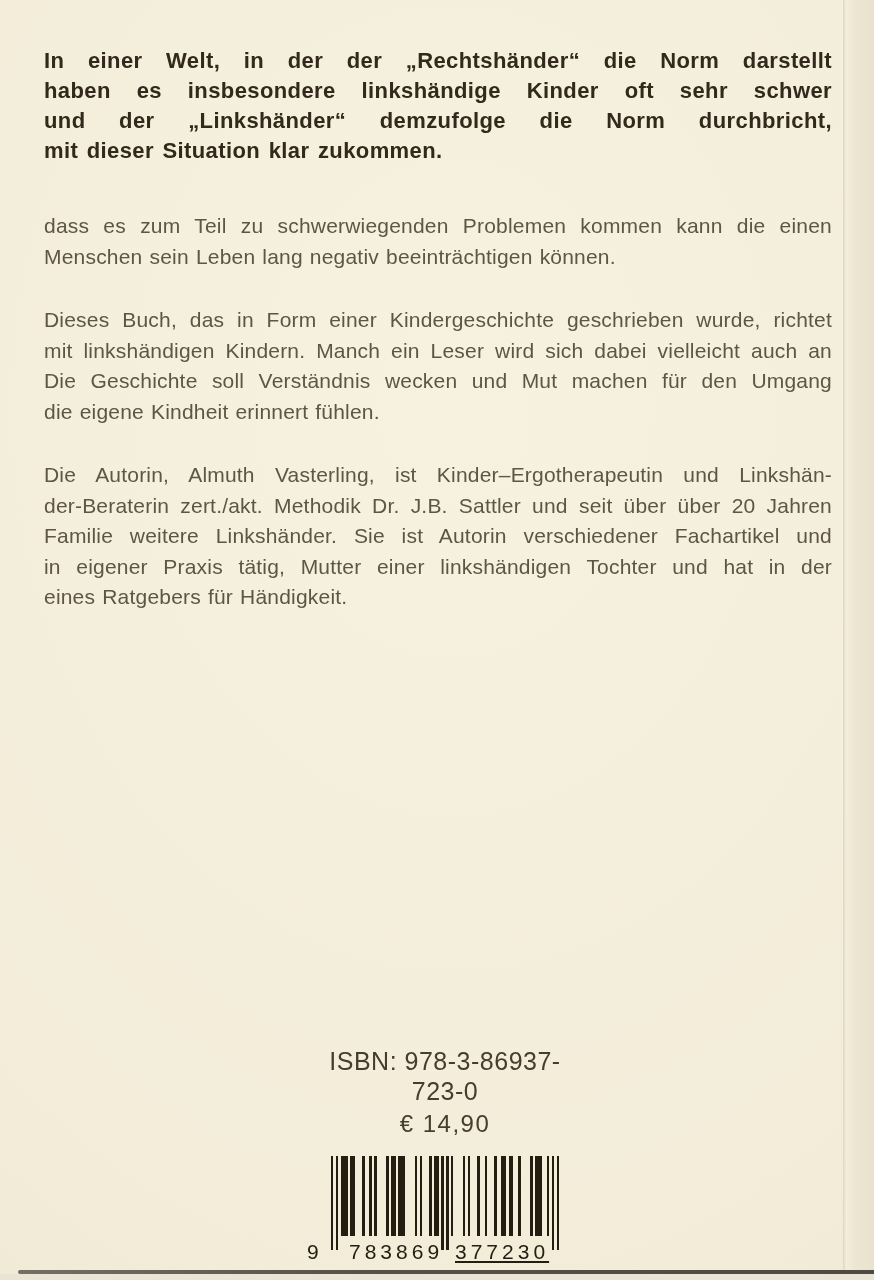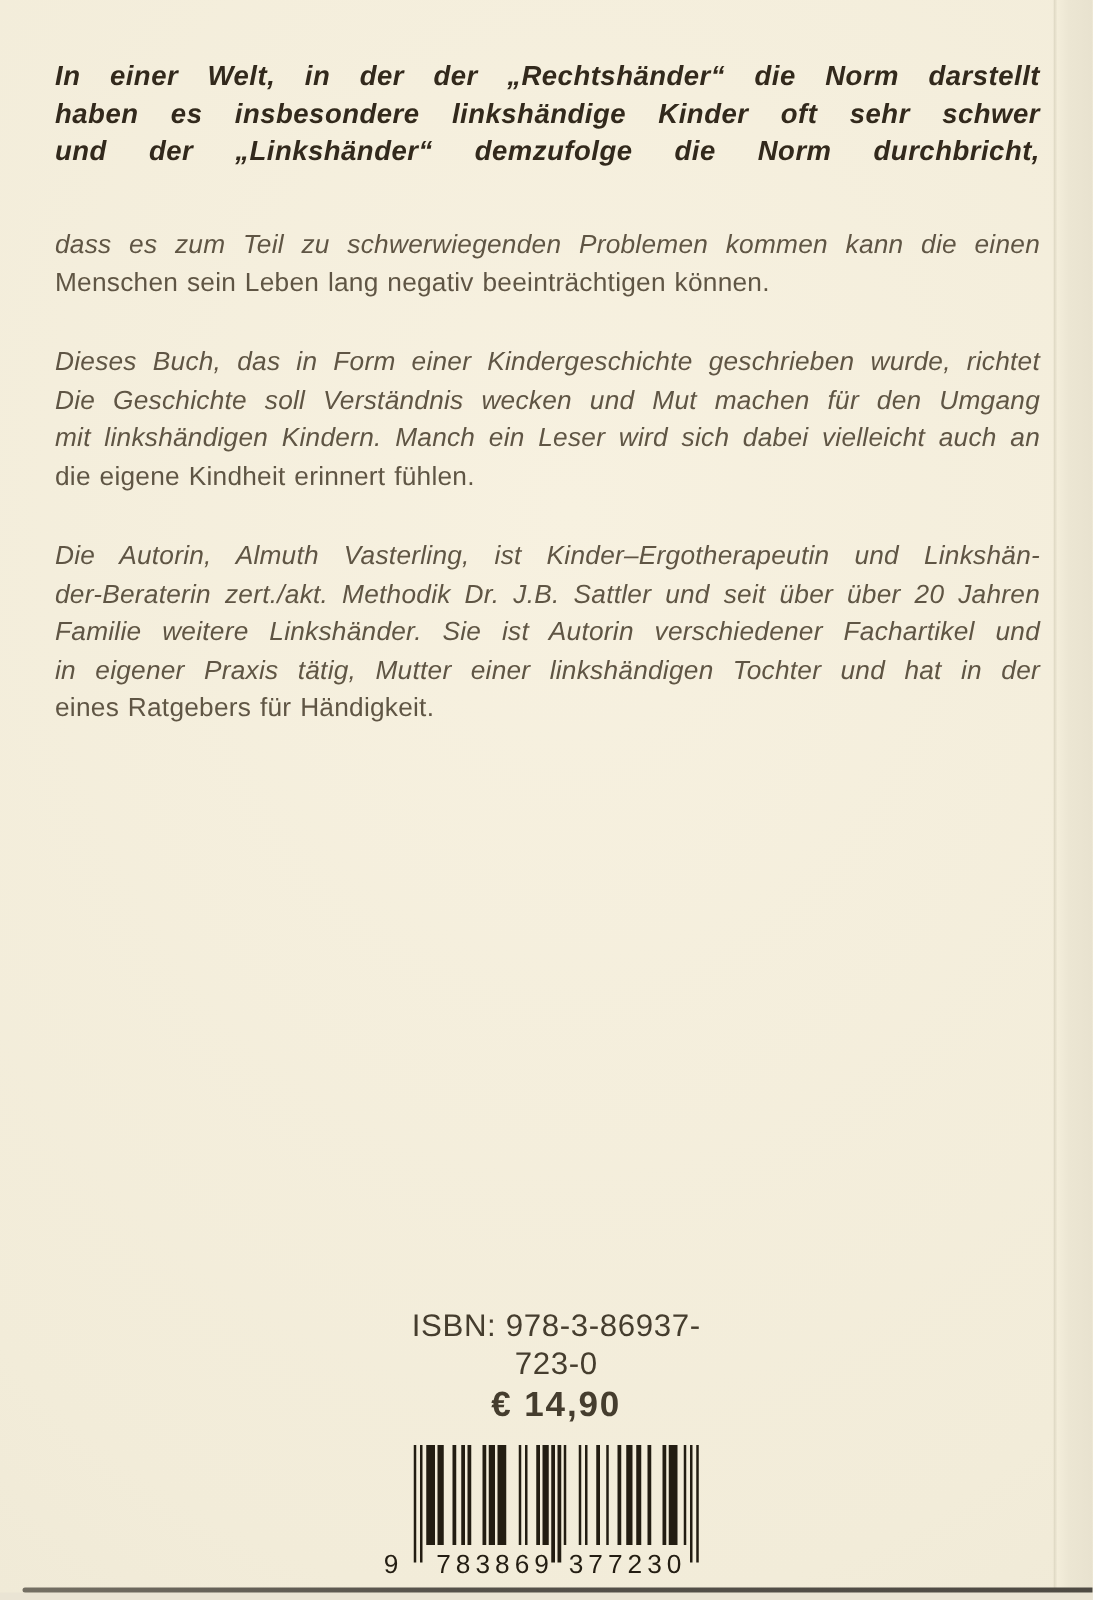--- a/index.html
+++ b/index.html
@@ -14,35 +14,35 @@
     background: radial-gradient(145% 125% at 52% 32%, #f7f1e0 0%, #f2ecd9 55%, #e9e3d0 100%);
   }
   .textcol { position: absolute; left: 44px; top: 46px; width: 788px; color: var(--body-text, #5f5544); }
   .headline {
     font-weight: bold; font-size: 22px; line-height: 30px;
     color: var(--headline-text, #32291c);
     letter-spacing: 0.4px; word-spacing: 2px;
     margin: 0 0 45px 0;
   }
   .para { font-size: 21px; line-height: 30.5px; letter-spacing: 0.2px; word-spacing: 1px; margin: 0 0 33px 0; }
-  .jl { text-align: justify; text-align-last: justify; font-style: italic; }
+  .jl { text-align: justify; text-align-last: justify; }
   .ll { text-align: left; }
 
   .meta { position: absolute; left: 305px; top: 1010px; width: 280px; text-align: center; color: var(--meta-text, #453d2e); margin-top: 36px; }
   .isbn  { font-size: 25px; line-height: 30px; letter-spacing: 0.5px; }
-  .price { font-size: 28px; line-height: 32px; margin-top: 2px; letter-spacing: 1.5px; font-weight: bold; }
+  .price { font-size: 24px; line-height: 32px; margin-top: 2px; letter-spacing: 1.5px; }
 
   .barcode { position: relative; width: 228px; height: 114px; margin: 16px auto 0 auto; }
   .bar { position: absolute; top: 0; height: 80px; background: var(--barcode-color, #231d12); }
   .bar.tall { height: 94px; }
   .bc-digits { position: absolute; top: 84px; left: 0; width: 100%; height: 26px;
                font-size: 21px; color: var(--barcode-color, #231d12); }
   .bc-d0 { position: absolute; left: -24px; top: 0; }
   .bc-d1 { position: absolute; left: 18px;  top: 0; letter-spacing: 4px; }
-  .bc-d2 { position: absolute; left: 124px; top: 0; letter-spacing: 4px; }
+  .bc-d2 { position: absolute; left: 124px; top: 0; letter-spacing: 4px; text-decoration: underline; }
 
   .edge-strip {
     position: absolute; top: 0; bottom: 8px; right: 0; width: 31px;
     background: linear-gradient(to right, #dcd6c1 0px, #f3edda 3px, #ece6d3 12px, #e8e2cf 100%);
   }
   .bottom-edge {
     position: absolute; left: 18px; right: 0; top: 1270px; height: 4px;
     background: linear-gradient(to right, #746f63 0%, #55514a 40%, #4e4a43 100%);
     border-radius: 3px 0 0 3px;
   }
@@ -52,31 +52,32 @@
 <body>
 
 <div class="cover">
 
   <div class="textcol">
 
     <div class="headline">
       <div class="jl">In einer Welt, in der der „Rechtshänder“ die Norm darstellt</div>
       <div class="jl">haben es insbesondere linkshändige Kinder oft sehr schwer</div>
       <div class="jl">und der „Linkshänder“ demzufolge die Norm durchbricht,</div>
+      <div class="ll">mit dieser Situation klar zukommen.</div>
     </div>
 
     <div class="para">
       <div class="jl">dass es zum Teil zu schwerwiegenden Problemen kommen kann die einen</div>
       <div class="ll">Menschen sein Leben lang negativ beeinträchtigen können.</div>
     </div>
 
     <div class="para">
       <div class="jl">Dieses Buch, das in Form einer Kindergeschichte geschrieben wurde, richtet</div>
+      <div class="jl">mit linkshändigen Kindern. Manch ein Leser wird sich dabei vielleicht auch an</div>
       <div class="jl">Die Geschichte soll Verständnis wecken und Mut machen für den Umgang</div>
-      <div class="jl">mit linkshändigen Kindern. Manch ein Leser wird sich dabei vielleicht auch an</div>
       <div class="ll">die eigene Kindheit erinnert fühlen.</div>
     </div>
 
     <div class="para">
       <div class="jl">Die Autorin, Almuth Vasterling, ist Kinder–Ergotherapeutin und Linkshän-</div>
       <div class="jl">der-Beraterin zert./akt. Methodik Dr. J.B. Sattler und seit über über 20 Jahren</div>
       <div class="jl">Familie weitere Linkshänder. Sie ist Autorin verschiedener Fachartikel und</div>
       <div class="jl">in eigener Praxis tätig, Mutter einer linkshändigen Tochter und hat in der</div>
       <div class="ll">eines Ratgebers für Händigkeit.</div>
     </div>

